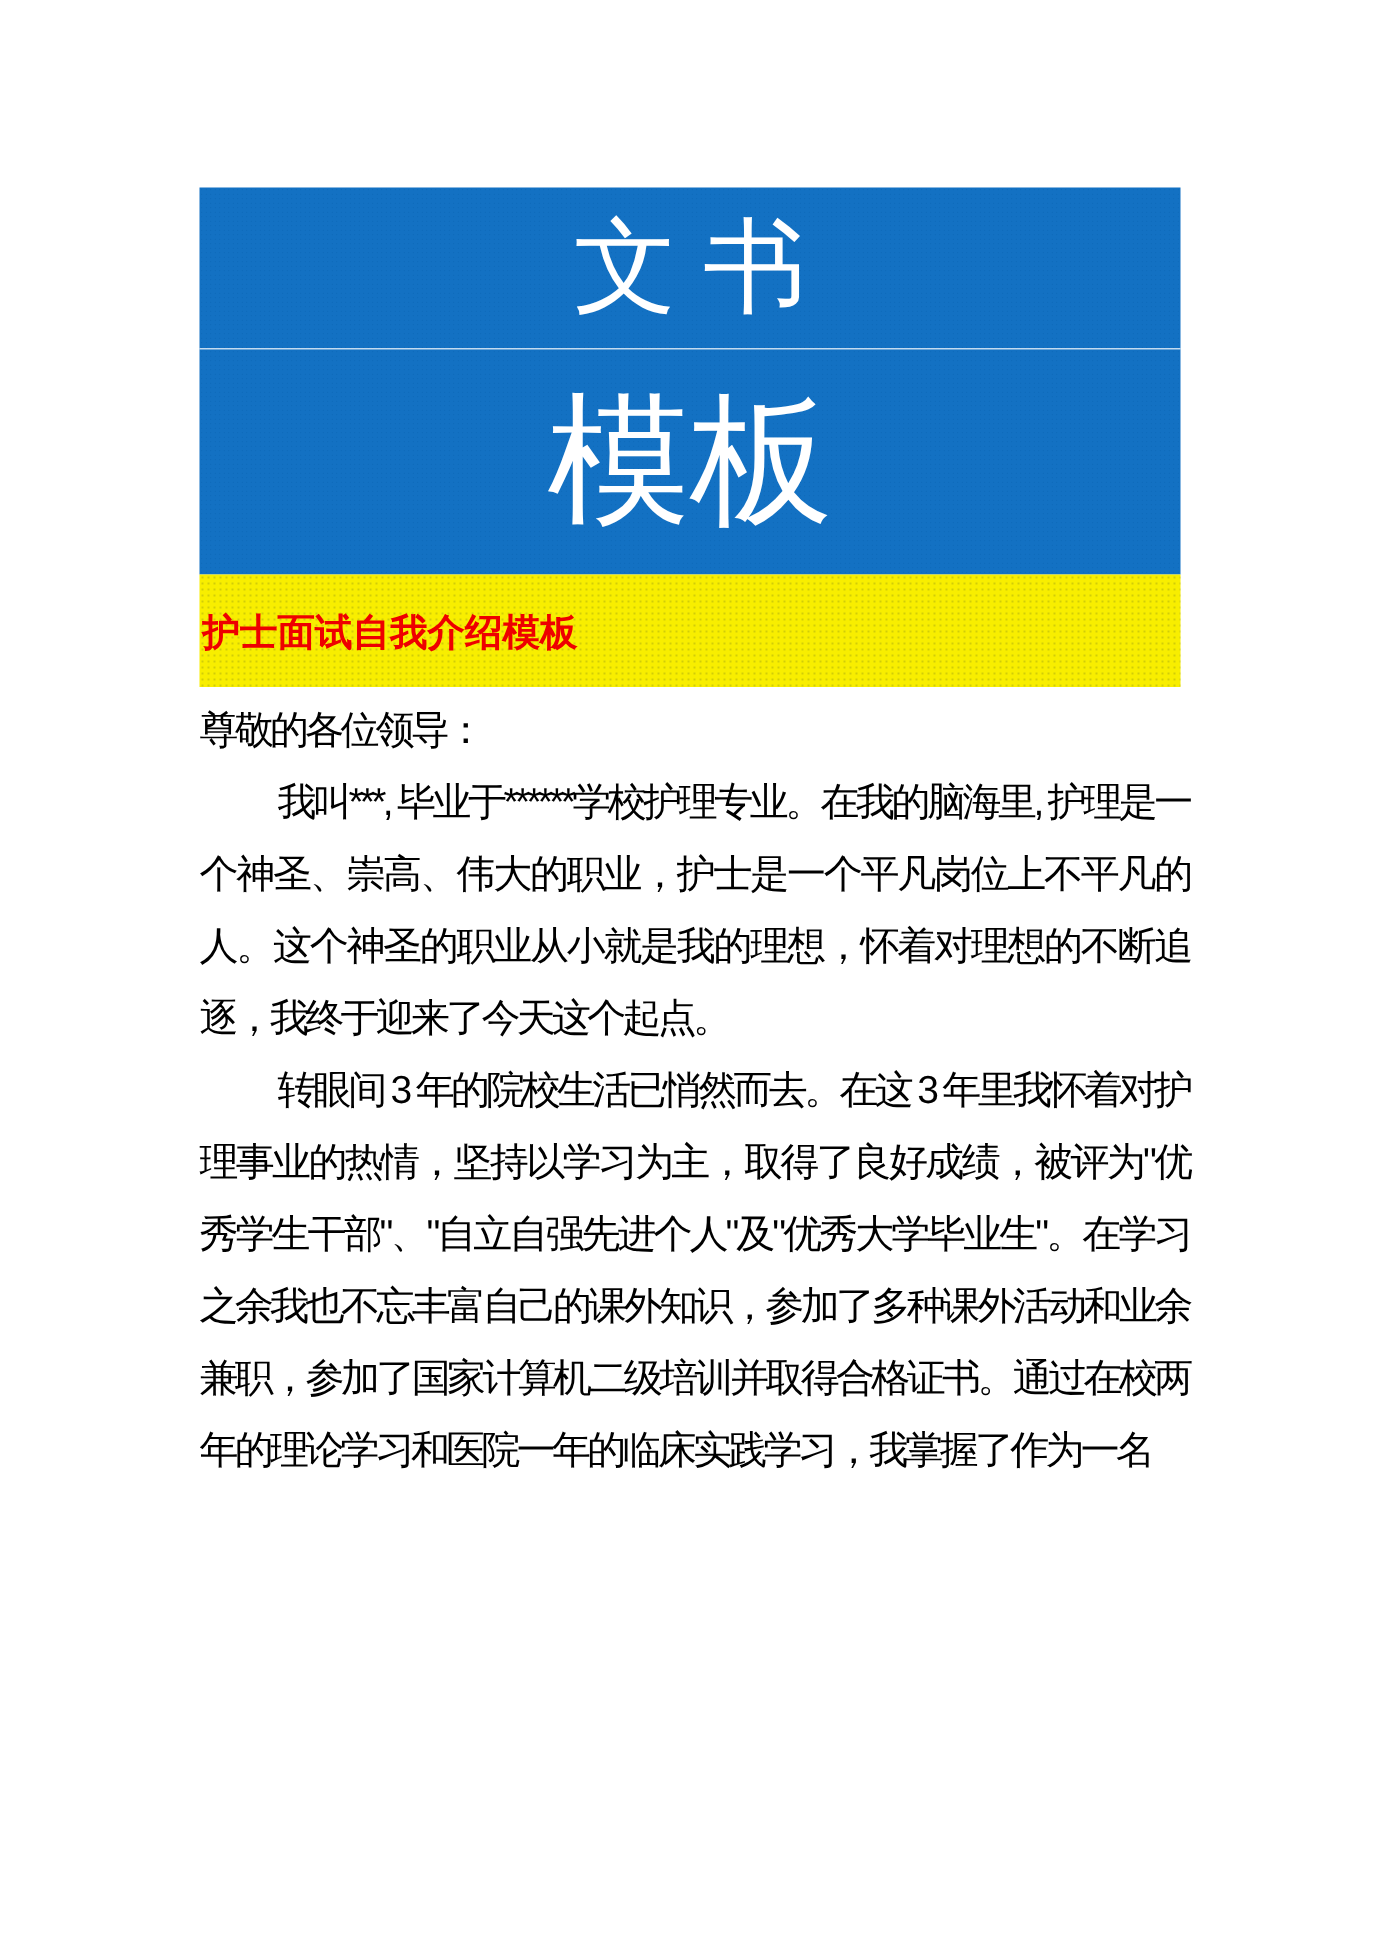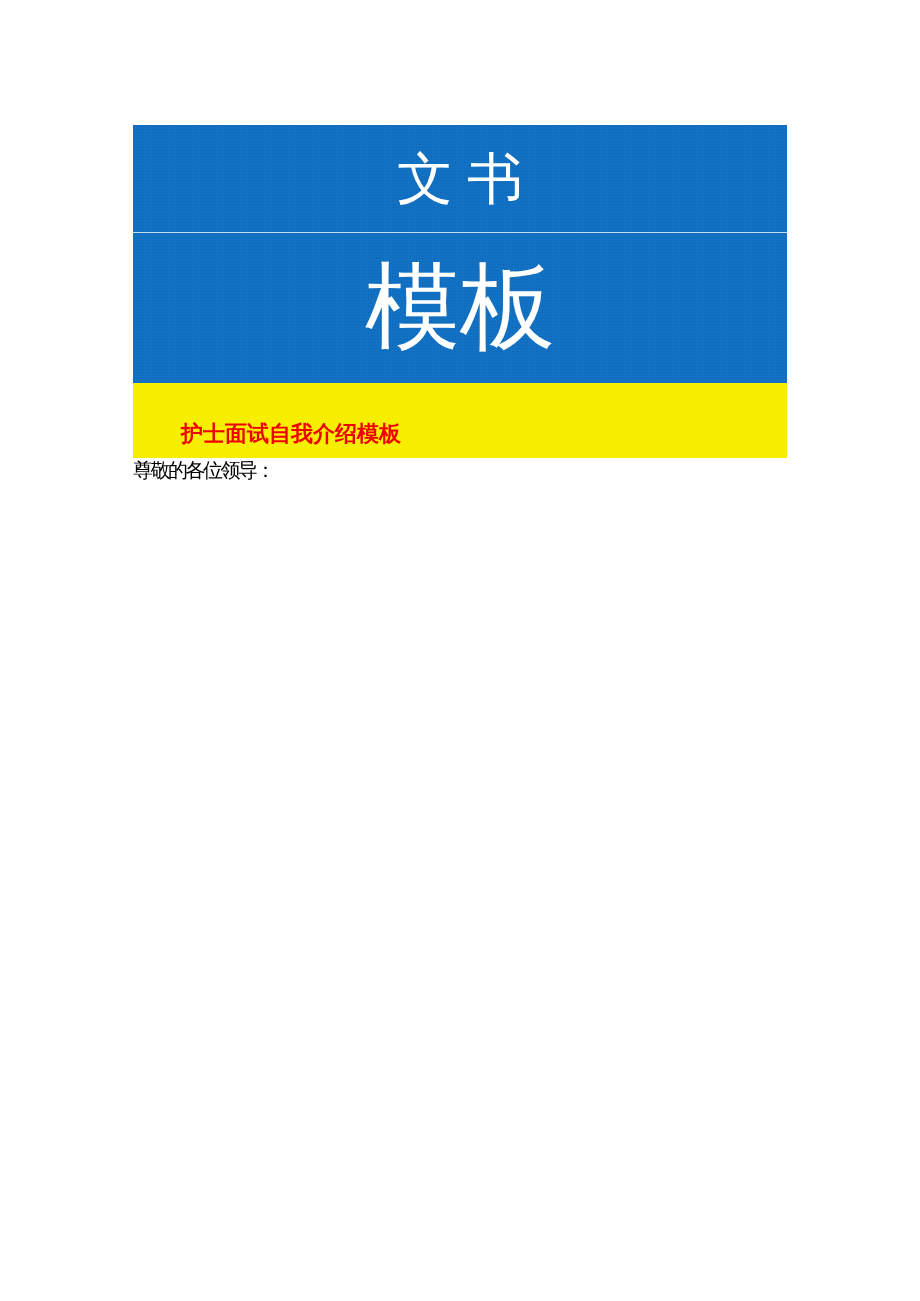--- a/index.html
+++ b/index.html
@@ -24,21 +24,21 @@
     background-image: radial-gradient(rgba(0,86,160,0.38) 22%, transparent 23%);
     background-size: 3px 3px;
     color: #ffffff;
     font-family: "Liberation Serif", serif;
   }
   .cover-top {
     height: 108px;
     display: flex;
     align-items: center;
     justify-content: center;
-    font-size: 56px;
+    font-size: 69px;
     line-height: 1;
     border-bottom: 1px solid rgba(255,255,255,0.75);
     padding-top: 0;
   }
   .cover-bottom {
     height: 149px;
     display: flex;
     align-items: center;
     justify-content: center;
     font-size: 95px;
@@ -53,37 +53,36 @@
     top: 383px;
     width: 654px;
     height: 75px;
     background-color: #f8ee00;
     background-image: radial-gradient(rgba(110,120,30,0.28) 18%, transparent 19%);
     background-size: 4px 4px;
     display: flex;
     align-items: flex-end;
   }
   .banner-title {
-    font-size: 22px;
+    font-size: 25px;
     font-weight: bold;
     color: #ee0000;
     line-height: 1;
-    padding: 0 0 13px 2px;
+    padding: 0 0 23px 2px;
     letter-spacing: 0px;
-    margin-left: 46px;
   }
 
   
   .doc-body {
     position: absolute;
     left: 133px;
-    top: 446px;
+    top: 462px;
     width: 660px;
     color: #000000;
-    font-size: 20px;
+    font-size: 26px;
     line-height: 48px;
     letter-spacing: -2.5px;
     text-align: justify;
   }
   .doc-body p { margin: 0; }
   .para { text-indent: 2em; }
 </style>
 </head>
 <body>
 
@@ -91,13 +90,15 @@
   <div class="cover-top">文 书</div>
   <div class="cover-bottom">模板</div>
 </div>
 
 <div class="banner">
   <div class="banner-title">护士面试自我介绍模板</div>
 </div>
 
 <div class="doc-body">
   <p class="salutation">尊敬的各位领导：</p>
+  <p class="para">我叫***, 毕业于******学校护理专业。在我的脑海里, 护理是一个神圣、崇高、伟大的职业，护士是一个平凡岗位上不平凡的人。这个神圣的职业从小就是我的理想，怀着对理想的不断追逐，我终于迎来了今天这个起点。</p>
+  <p class="para">转眼间 3 年的院校生活已悄然而去。在这 3 年里我怀着对护理事业的热情，坚持以学习为主，取得了良好成绩，被评为"优秀学生干部"、"自立自强先进个人"及"优秀大学毕业生"。在学习之余我也不忘丰富自己的课外知识，参加了多种课外活动和业余兼职，参加了国家计算机二级培训并取得合格证书。通过在校两年的理论学习和医院一年的临床实践学习，我掌握了作为一名</p>
 </div>
 
 </body></html>

